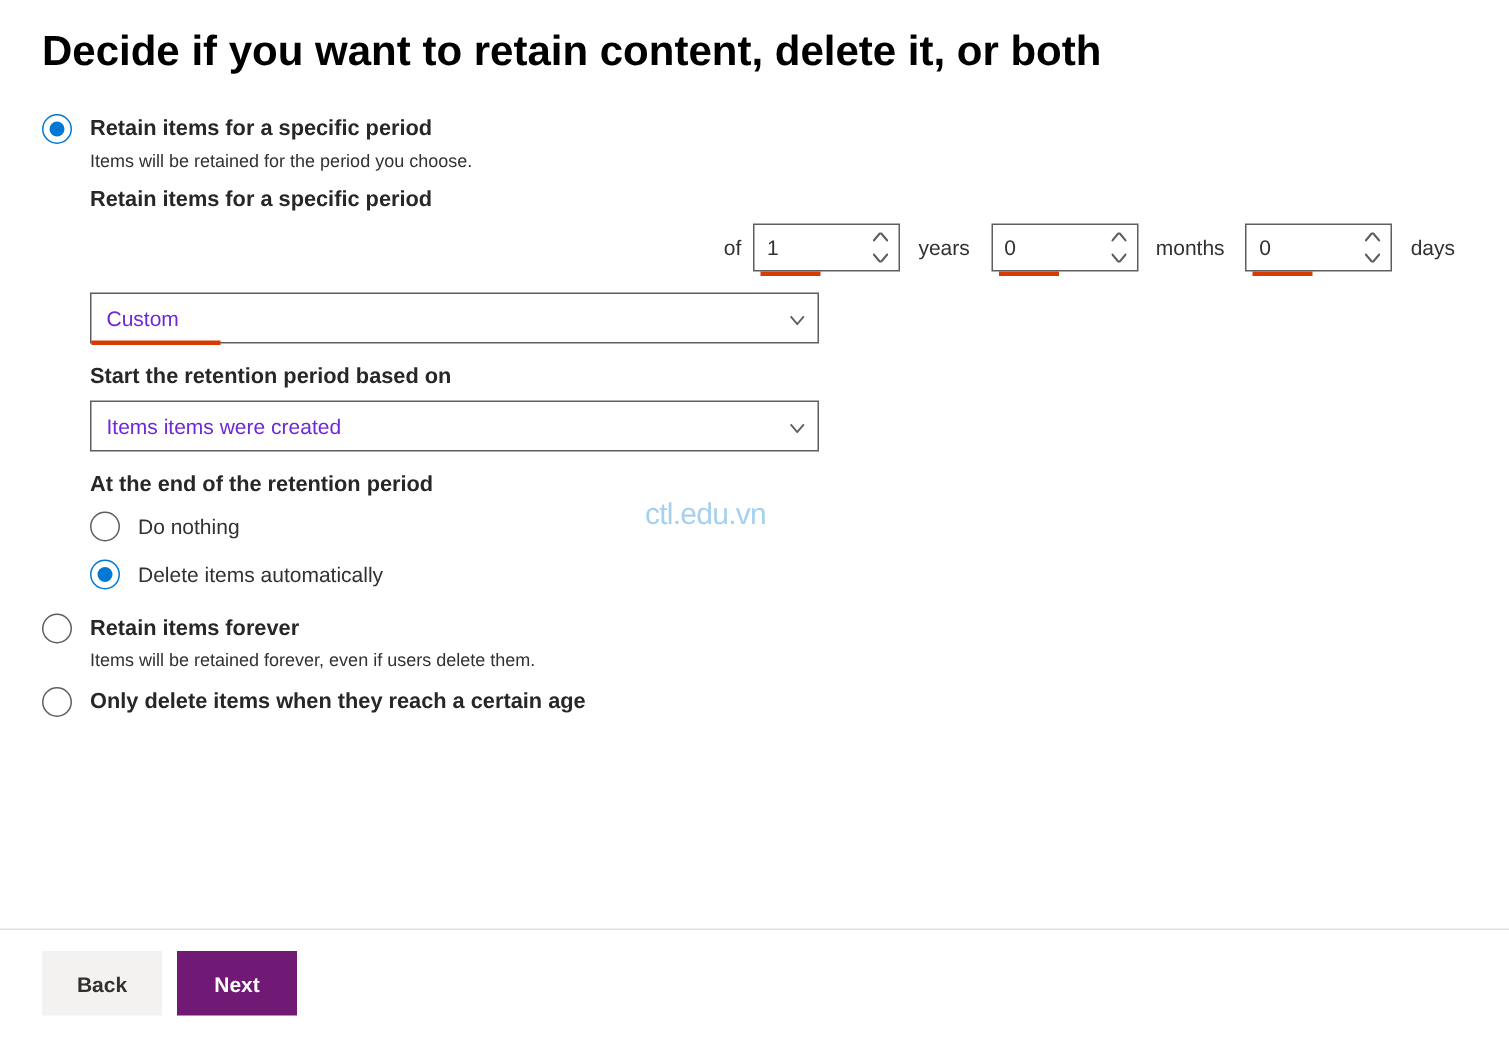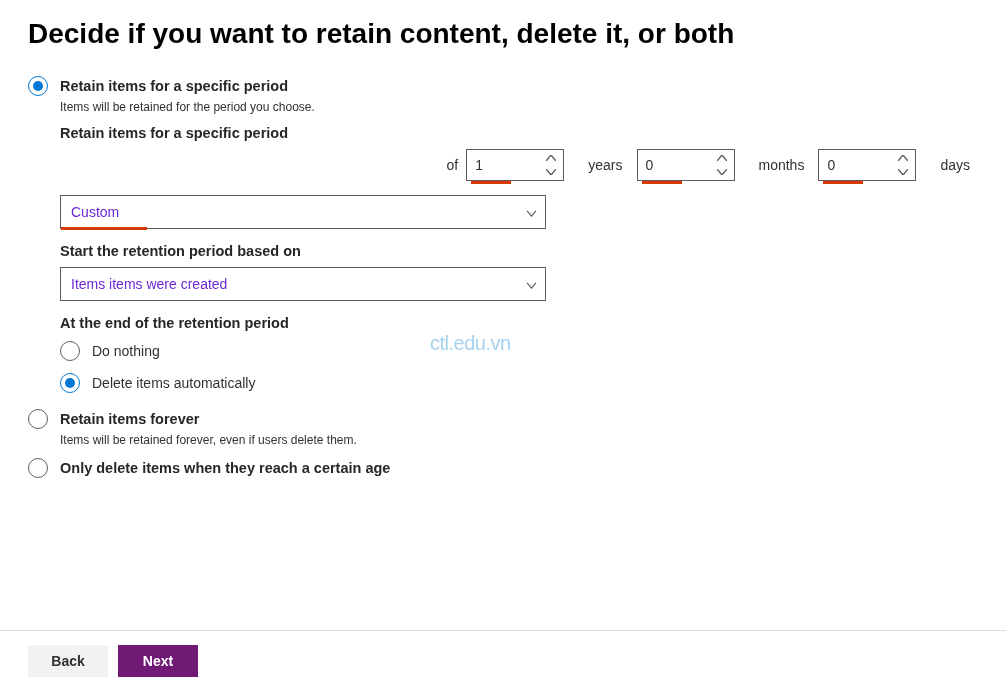--- a/index.html
+++ b/index.html
@@ -124,21 +124,21 @@
     .spinner-up { top: 2px; }
     .spinner-down { bottom: 2px; }
     .spinner-up svg, .spinner-down svg {
       width: 10px;
       height: 6px;
     }
     .unit-label {
       font-size: 14px;
       color: #323130;
       margin-right: 8px;
-      margin-left: 18px;
+      margin-left: 6px;
     }
     .red-underline {
       position: absolute;
       bottom: -3px;
       left: 0px;
       height: 3px;
       background: #d83b01;
       z-index: 2;
     }
     .red-underline.w1 { width: 40px; left: 5px; }
@@ -200,21 +200,21 @@
       left: 0;
       right: 0;
       bottom: 0;
       border-top: 1px solid #e1dfdd;
       padding: 14px 28px;
       display: flex;
       gap: 10px;
     }
     .btn {
       min-width: 80px;
-      height: 32px;
+      height: 43px;
       padding: 0 18px;
       font-size: 14px;
       font-weight: 600;
       border: none;
       cursor: pointer;
       font-family: inherit;
     }
     .btn-secondary {
       background: #f3f2f1;
       color: #323130;

